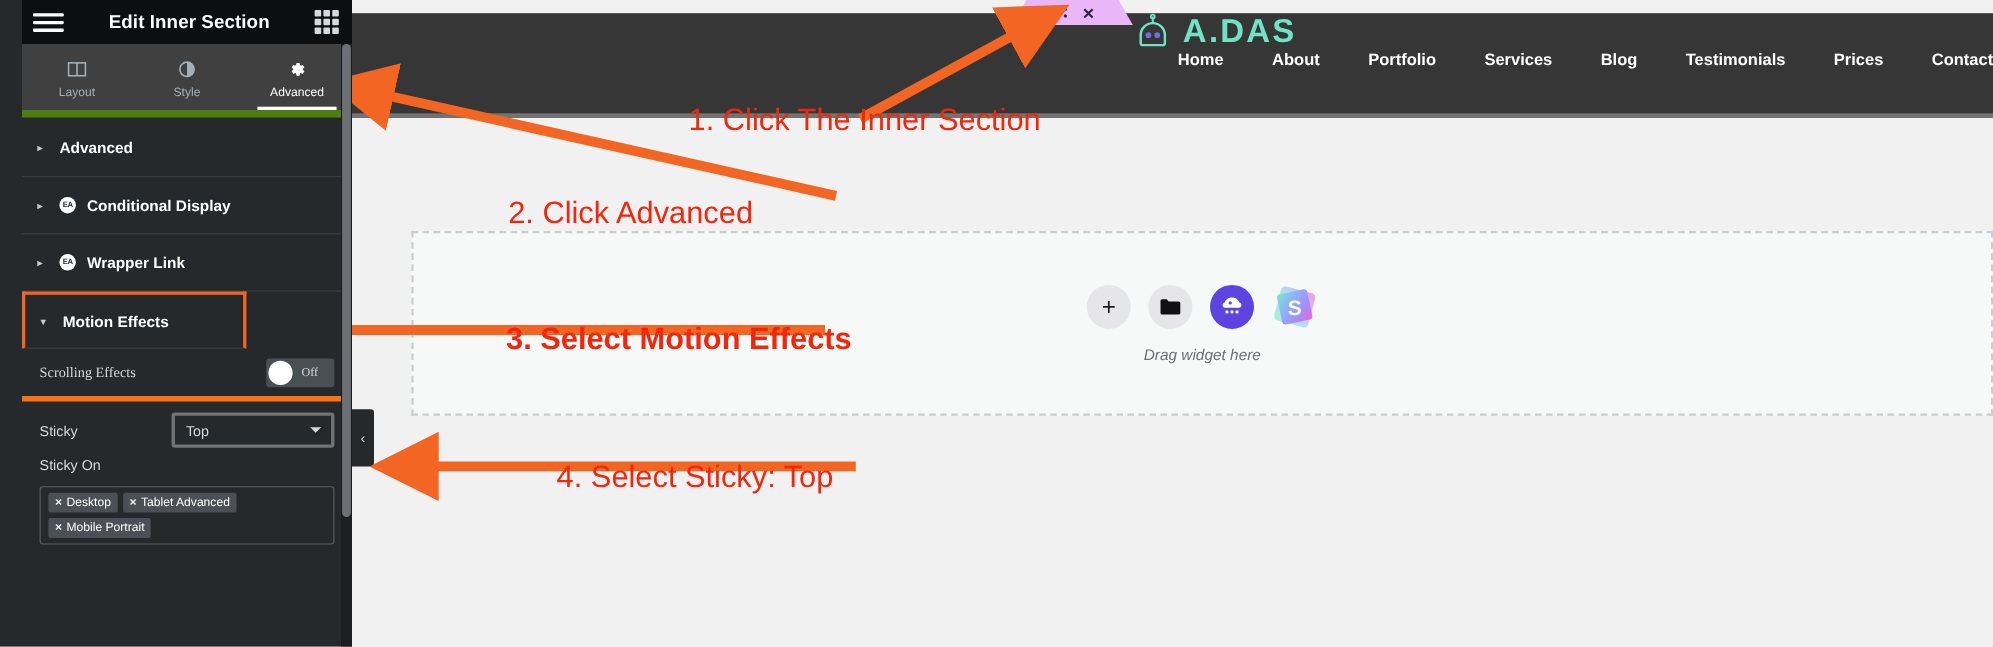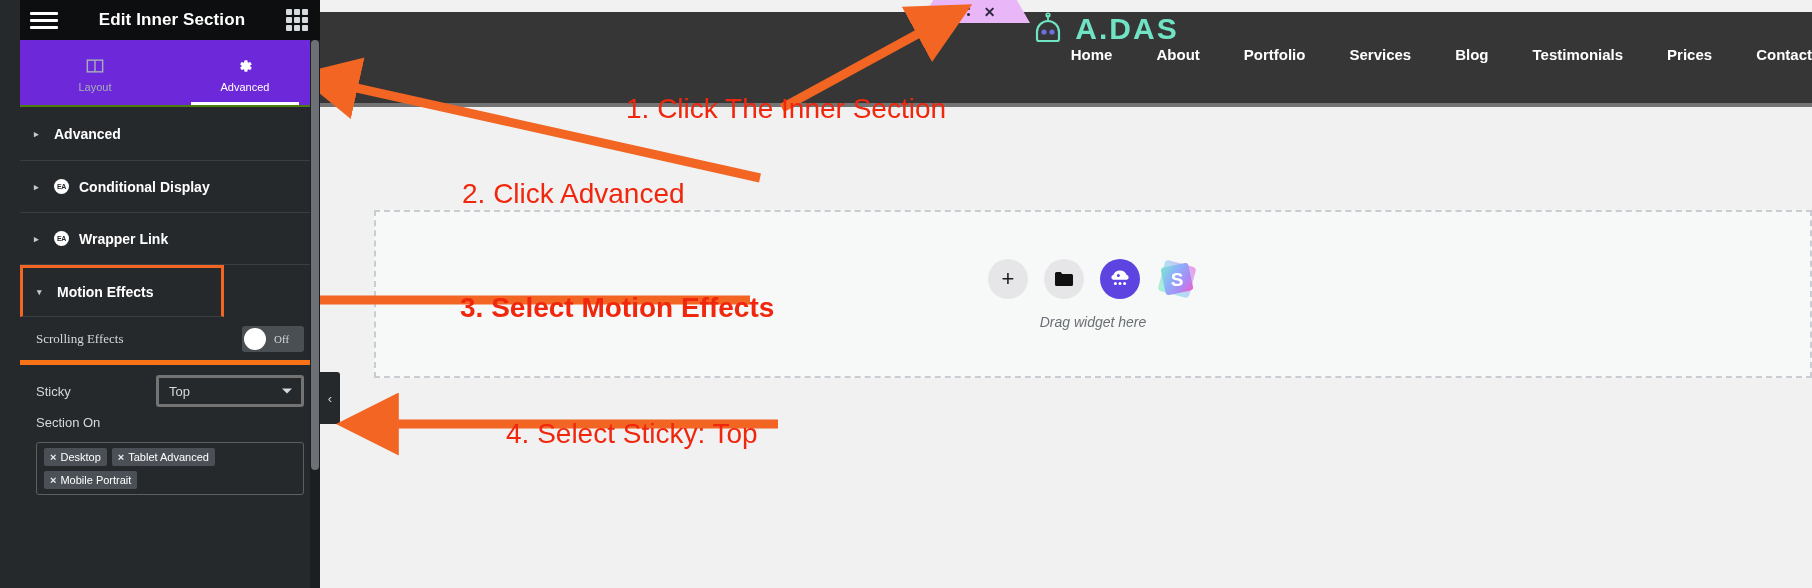--- a/index.html
+++ b/index.html
@@ -35,23 +35,23 @@
     letter-spacing: .1px;
   }
   .apps-icon {
     width: 22px; height: 22px;
     display: grid; grid-template-columns: repeat(3,1fr); grid-template-rows: repeat(3,1fr);
     gap: 2px; cursor: pointer; margin-right: 2px;
   }
   .apps-icon i { background: #d6dade; display: block; border-radius: 1px; }
 
   .tabs {
-    height: 67px; background: #6d28d9;
+    height: 67px; background: #404040;
     display: flex; align-items: stretch;
-    border-bottom: 2px solid #4d7c0f;
+    border-bottom: 7px solid #4d7c0f;
   }
   .tab {
     flex: 1; display: flex; flex-direction: column;
     align-items: center; justify-content: center; gap: 6px;
     color: #a4afb7; font-size: 11px; cursor: pointer;
     position: relative; padding-top: 4px;
   }
   .tab.active { color: #fff; }
   .tab.active::after {
     content: ""; position: absolute; left: 14%; right: 14%; bottom: 0;
@@ -246,20 +246,27 @@
     </div>
 
     <div class="tabs">
       <div class="tab">
         <svg class="tab-ico" viewBox="0 0 20 20">
           <rect x="1.5" y="3.5" width="17" height="13" fill="none" stroke="#a4afb7" stroke-width="1.6"></rect>
           <line x1="10" y1="3.5" x2="10" y2="16.5" stroke="#a4afb7" stroke-width="1.6"></line>
         </svg>
         <span>Layout</span>
       </div>
+      <div class="tab">
+        <svg class="tab-ico" viewBox="0 0 20 20">
+          <circle cx="10" cy="10" r="7.2" fill="none" stroke="#a4afb7" stroke-width="1.7"></circle>
+          <path d="M10 2.8 A7.2 7.2 0 0 1 10 17.2 Z" fill="#a4afb7"></path>
+        </svg>
+        <span>Style</span>
+      </div>
       <div class="tab active">
         <svg class="tab-ico" viewBox="0 0 20 20">
           <path fill="#ffffff" d="M10 6.6a3.4 3.4 0 100 6.8 3.4 3.4 0 000-6.8zm0 5.1a1.7 1.7 0 110-3.4 1.7 1.7 0 010 3.4z"></path>
           <path fill="#ffffff" d="M17.1 11.4l-1.3-.8c.1-.4.1-.8 0-1.2l1.3-.8a.6.6 0 00.2-.8l-1.2-2a.6.6 0 00-.8-.2l-1.3.7c-.3-.3-.7-.5-1.1-.6l-.1-1.5a.6.6 0 00-.6-.6h-2.3a.6.6 0 00-.6.6l-.1 1.5c-.4.1-.8.3-1.1.6l-1.3-.7a.6.6 0 00-.8.2l-1.2 2a.6.6 0 00.2.8l1.3.8c-.1.4-.1.8 0 1.2l-1.3.8a.6.6 0 00-.2.8l1.2 2a.6.6 0 00.8.2l1.3-.7c.3.3.7.5 1.1.6l.1 1.5c0 .3.3.6.6.6h2.3c.3 0 .6-.3.6-.6l.1-1.5c.4-.1.8-.3 1.1-.6l1.3.7a.6.6 0 00.8-.2l1.2-2a.6.6 0 00-.2-.8z"></path>
         </svg>
         <span>Advanced</span>
       </div>
     </div>
 
     <div class="sections">
@@ -295,21 +302,21 @@
       </div>
 
       <div class="select-row">
         <span class="ctrl-label">Sticky</span>
         <div class="select">
           <span>Top</span>
           <span class="chev"></span>
         </div>
       </div>
 
-      <div class="sticky-on-label">Section On</div>
+      <div class="sticky-on-label">Sticky On</div>
 
       <div class="tags-box">
         <span class="tag">
           <span class="x">×</span>
           <span>Desktop</span>
         </span>
         <span class="tag">
           <span class="x">×</span>
           <span>Tablet Advanced</span>
         </span>

